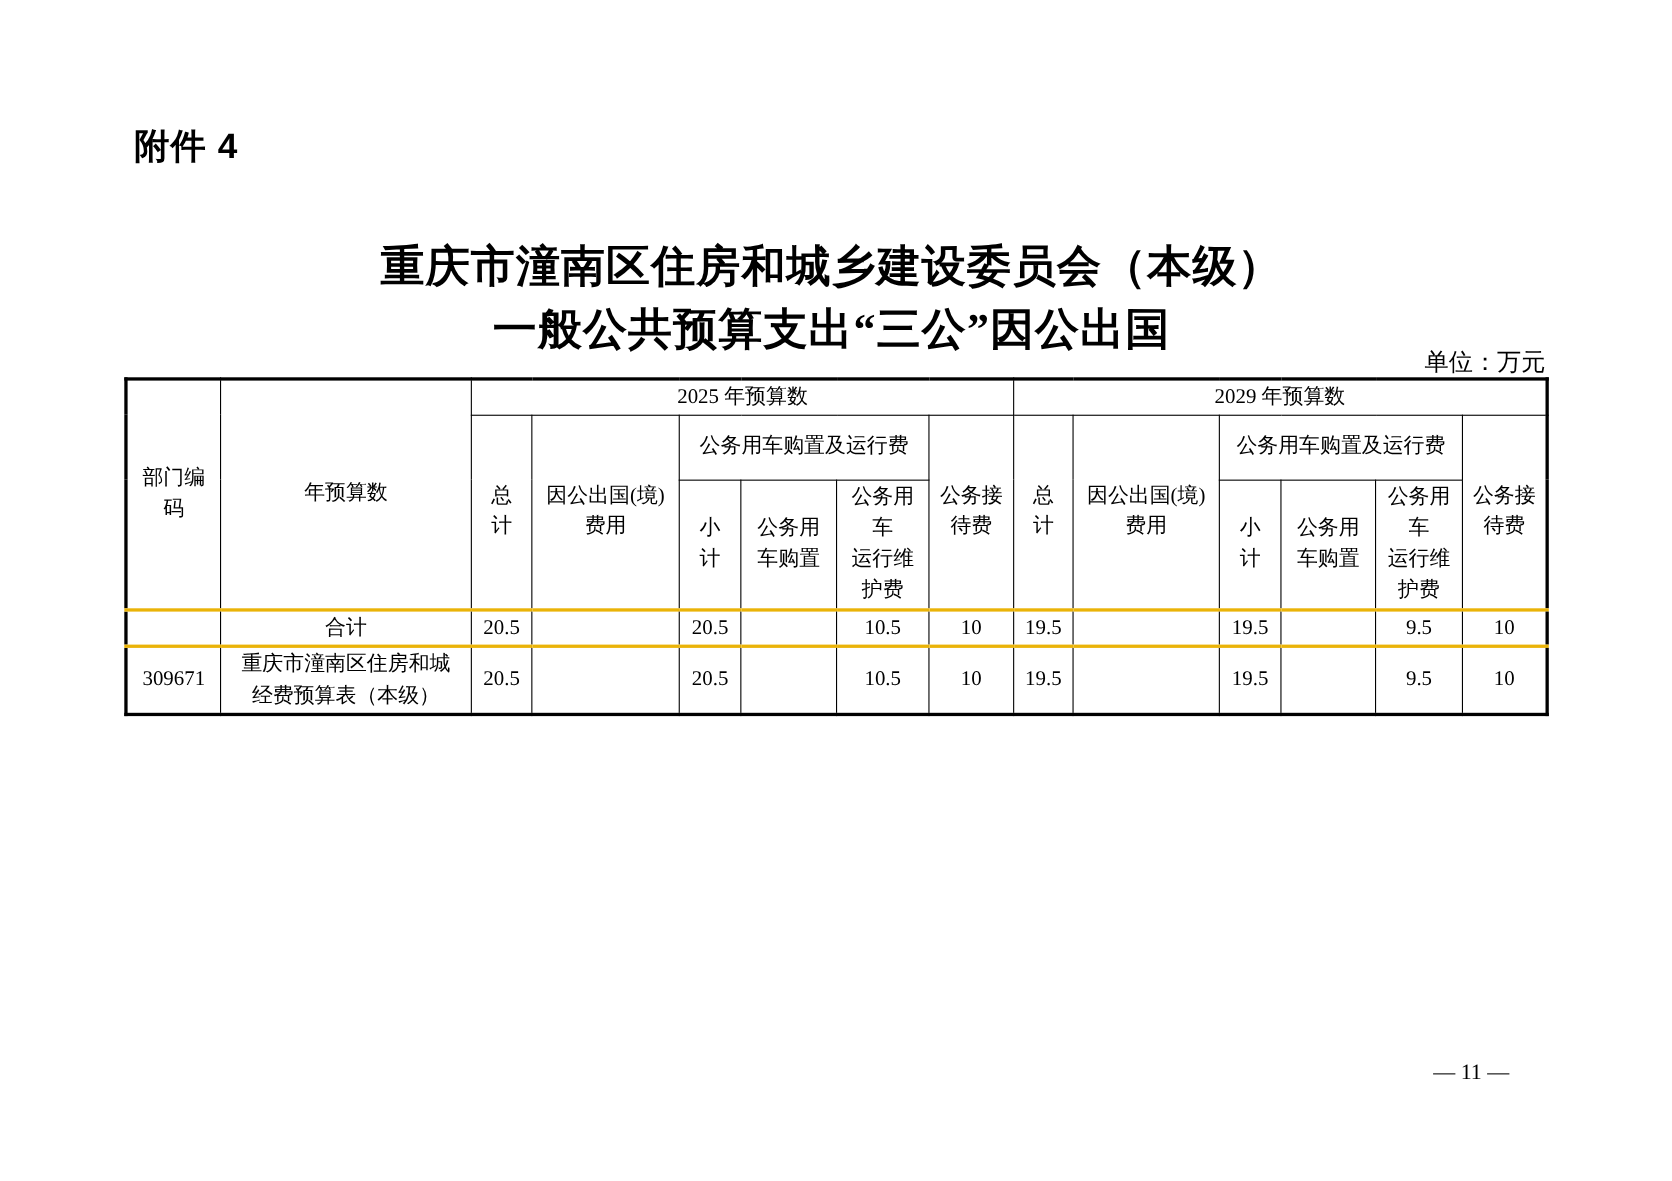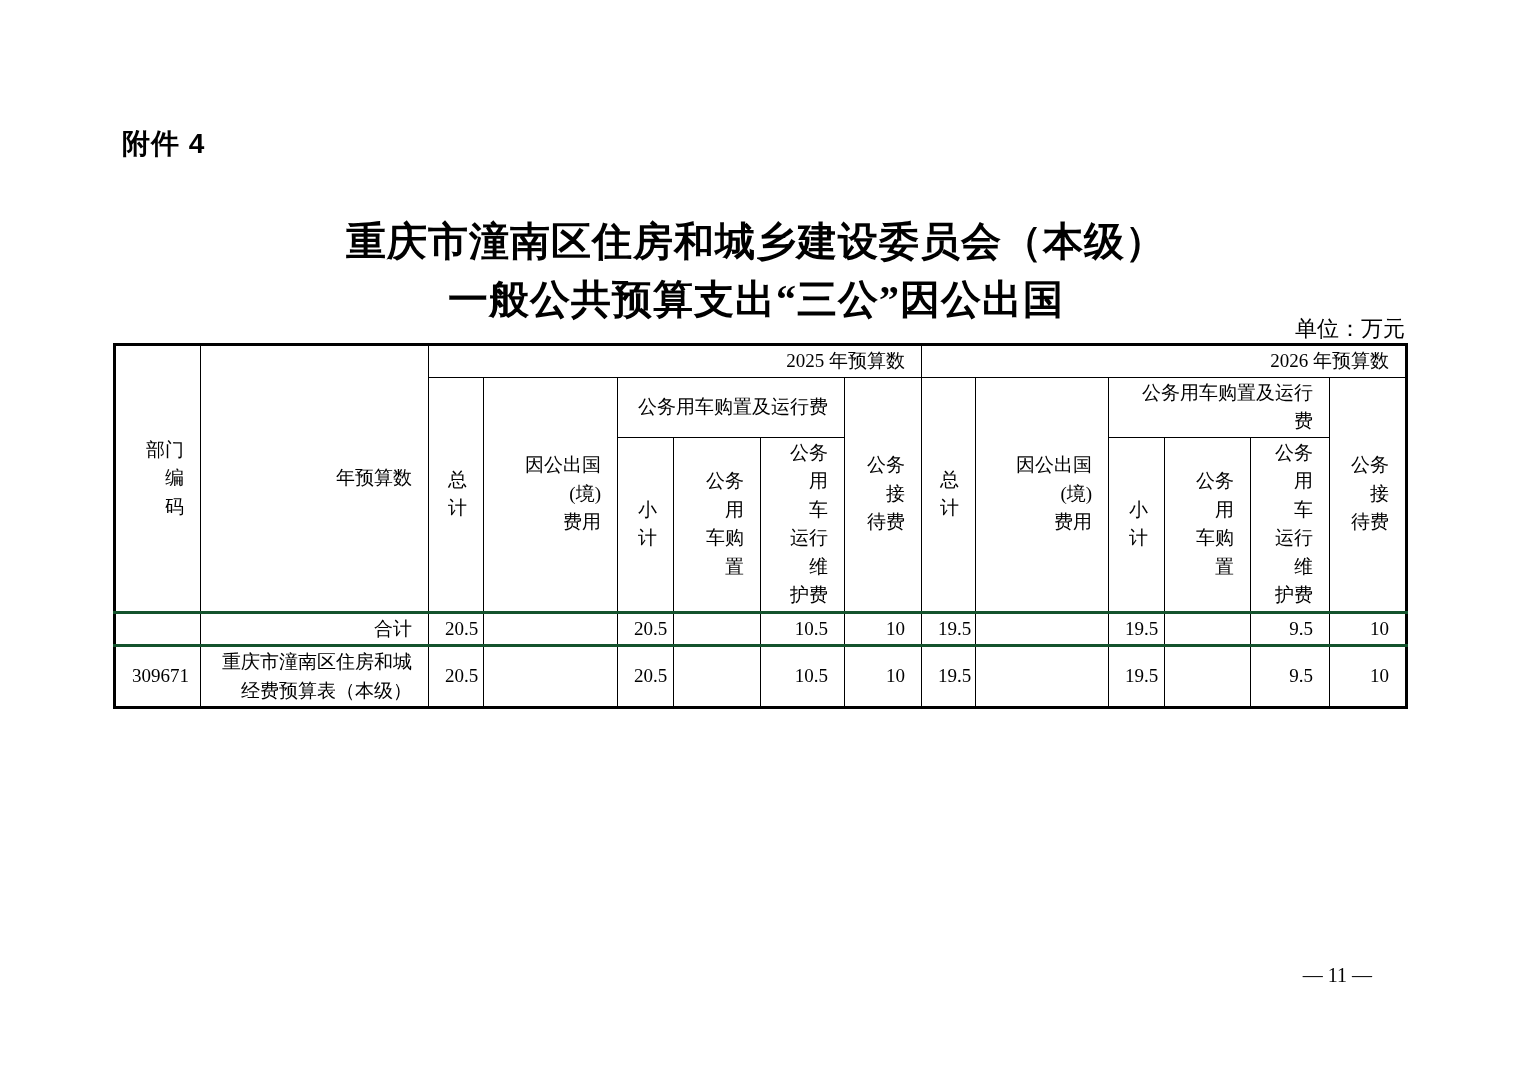--- a/index.html
+++ b/index.html
@@ -8,23 +8,22 @@
     position: relative;
     font-family: "Liberation Serif", "DejaVu Serif", serif;
     color: #000;
     overflow: hidden;
   }
   .attachment {
     position: absolute;
     left: 122px; top: 112px;
     font-family: "Liberation Sans", "DejaVu Sans", sans-serif;
     font-weight: 700;
-    font-size: 28px;
+    font-size: 32px;
     letter-spacing: 1px;
-    margin-top: 13px;
   }
   .title {
     position: absolute;
     left: 0; width: 1512px;
     text-align: center;
     font-weight: 700;
     font-size: 40px;
     letter-spacing: 1px;
     white-space: nowrap;
   }
@@ -43,32 +42,32 @@
     width: 1295px;
   }
   table.budget {
     border-collapse: collapse;
     table-layout: fixed;
     width: 1292px;
     border: 3px solid #000;
   }
   table.budget td {
     border: 1.5px solid #000;
-    text-align: right;
+    text-align: center;
     vertical-align: middle;
     font-size: 19px;
     line-height: 1.5;
     white-space: pre-line;
     overflow: hidden;
-    padding: 1px 16px;
+    padding: 1px 2px;
   }
   
   td.gl { border-left: 3px solid #000; }
   
-  tr.body-row td { border-top: 3px solid #14532d; }
+  tr.body-row td { border-top: 3px solid #eab308; }
   tr.hrow-a { height: 28px; }
   tr.hrow-b { height: 59px; }
   tr.hrow-c { height: 101px; }
   tr.row-sum { height: 29px; }
   tr.row-dept { height: 46px; }
   td.num { font-size: 20px; white-space: nowrap; }
   td.v-stack { line-height: 1.7; }
   td.op-cell { line-height: 1.33; }
   td.name-cell { font-size: 20px; line-height: 1.25; }
   .page-number {
@@ -108,21 +107,21 @@
         <col style="width:86px">
         <col style="width:79px">
         <col style="width:77px">
     </colgroup>
     <tbody>
         <tr class="hrow-a">
       <td rowspan="3">部门编
 码</td>
       <td rowspan="3">年预算数</td>
       <td colspan="6" class="gl">2025 年预算数</td>
-      <td colspan="6" class="gl">2026 年预算数</td>
+      <td colspan="6" class="gl">2029 年预算数</td>
     </tr>
     <tr class="hrow-b">
       <td rowspan="2" class="gl v-stack">总
 计</td>
       <td rowspan="2">因公出国(境)
 费用</td>
       <td colspan="3">公务用车购置及运行费</td>
       <td rowspan="2">公务接
 待费</td>
       <td rowspan="2" class="gl v-stack">总

